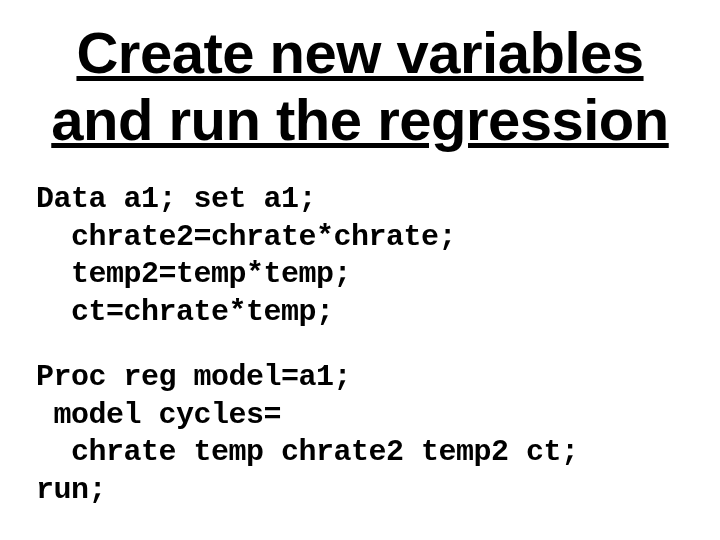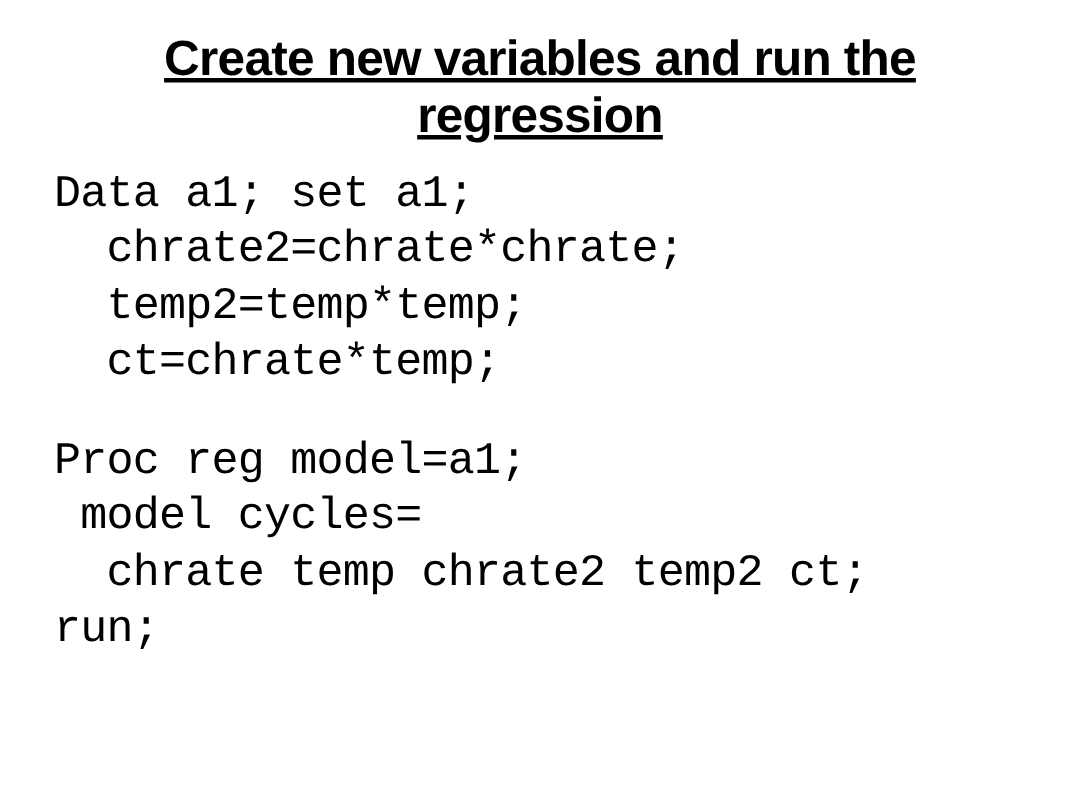--- a/index.html
+++ b/index.html
@@ -4,32 +4,32 @@
   <style>
     * { margin: 0; padding: 0; box-sizing: border-box; }
     body {
       width: 720px;
       height: 540px;
       background: #ffffff;
       font-family: Arial, Helvetica, sans-serif;
       padding: 20px 36px;
     }
     .title {
-      font-size: 33px;
+      font-size: 58px;
       font-weight: bold;
       text-align: center;
       text-decoration: underline;
       line-height: 1.15;
-      margin-bottom: 16px;
+      margin-bottom: 28px;
       letter-spacing: -0.5px;
     }
     .code-block {
       font-family: "Courier New", Courier, monospace;
       font-size: 30px;
-      font-weight: normal;
+      font-weight: bold;
       line-height: 1.25;
       white-space: pre;
       letter-spacing: -0.5px;
     }
     .block-gap { height: 28px; }
   </style>
 </head>
 <body>
 
 <div class="title">Create new variables and run the regression</div>

